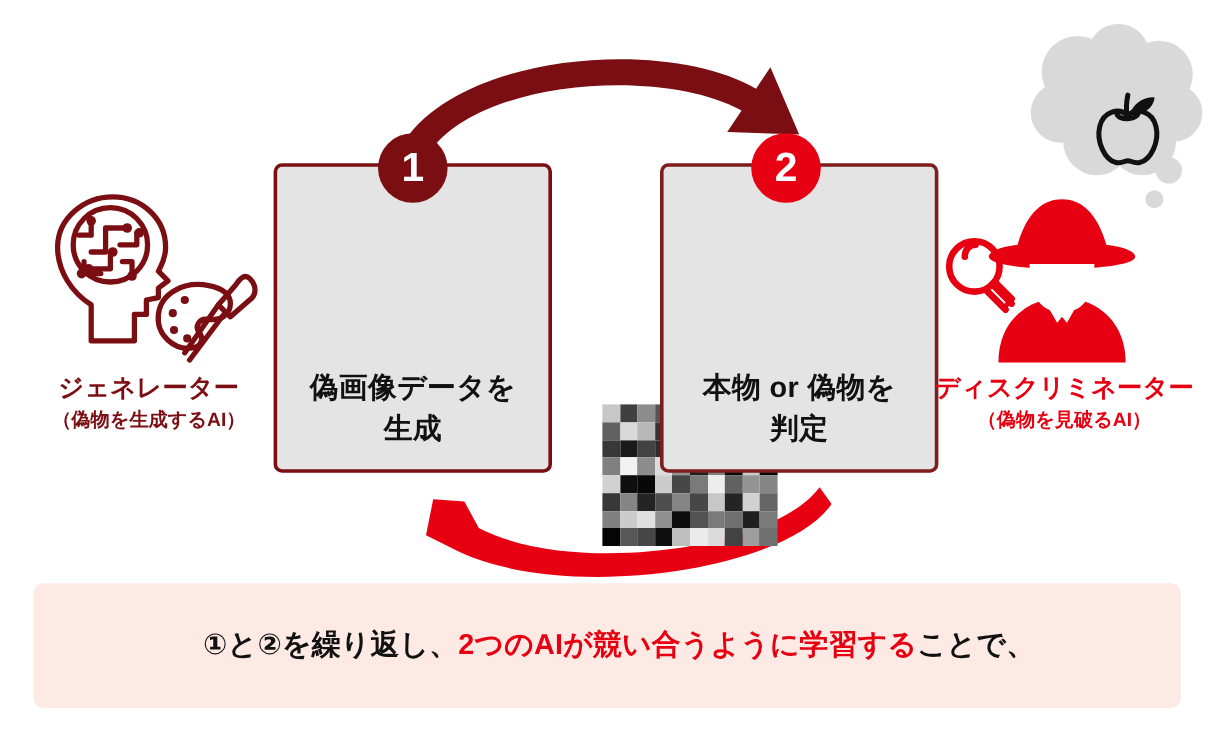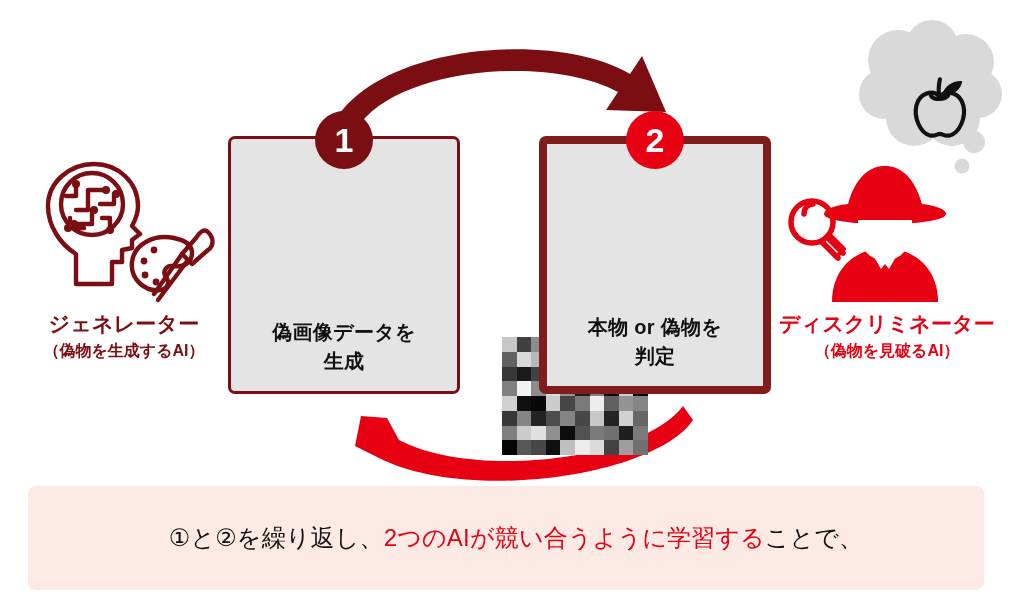--- a/index.html
+++ b/index.html
@@ -28,31 +28,31 @@
     background: #e4e4e4;
     border-radius: 7px;
     box-sizing: border-box;
   }
   #box1 {
     left: 228px; top: 136px;
     width: 232px; height: 258px;
     border: 3px solid #7b0e13;
   }
   #box2 {
-    left: 539px; top: 136px;
+    left: 550px; top: 136px;
     width: 232px; height: 258px;
-    border: 8px solid #7f1d1d;
+    border: 3px solid #7f1d1d;
   }
   .box-caption {
     position: absolute;
     left: 0; right: 0;
     bottom: 16px;
     text-align: center;
     color: #111111;
-    font-size: 20px;
+    font-size: 24px;
     font-weight: 700;
     line-height: 1.42;
     letter-spacing: 0.3px;
   }
 
   
   .badge {
     position: absolute;
     width: 58px; height: 58px;
     border-radius: 50%;
@@ -154,21 +154,21 @@
     background: #fdeae4;
     border-radius: 8px;
     display: flex;
     flex-direction: column;
     align-items: center;
     justify-content: center;
   }
   .caption-line {
     text-align: center;
     font-size: 24px;
-    font-weight: 400;
+    font-weight: 700;
     color: #111111;
     line-height: 1.5;
     letter-spacing: 0.2px;
     white-space: nowrap;
     margin-left: 20px;
   }
   .caption-em { color: #e60012; }
 </style>
 </head>
 <body>

